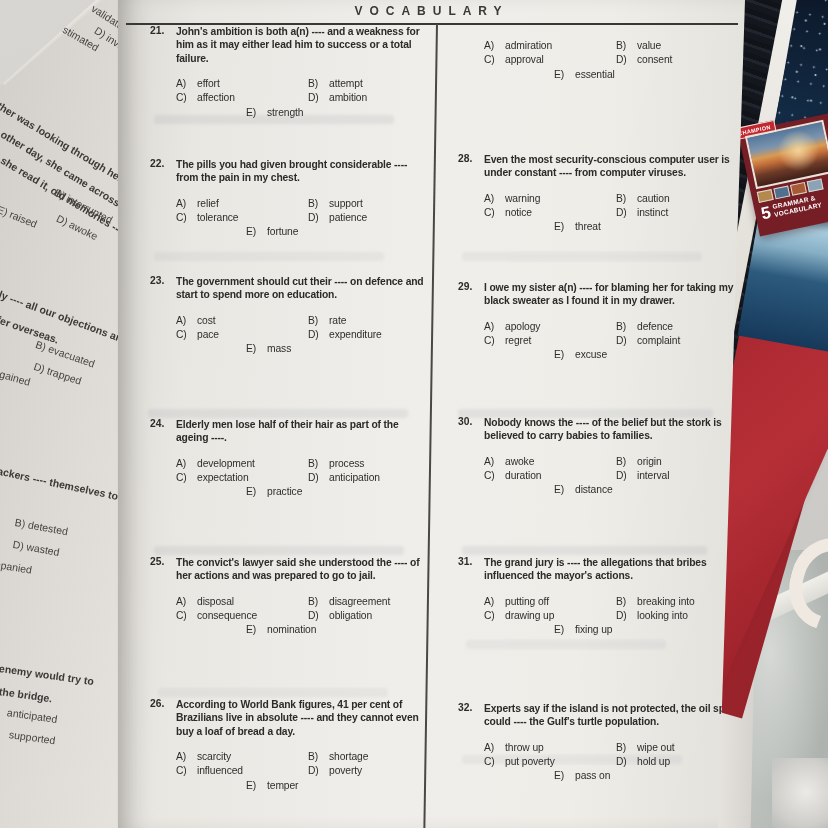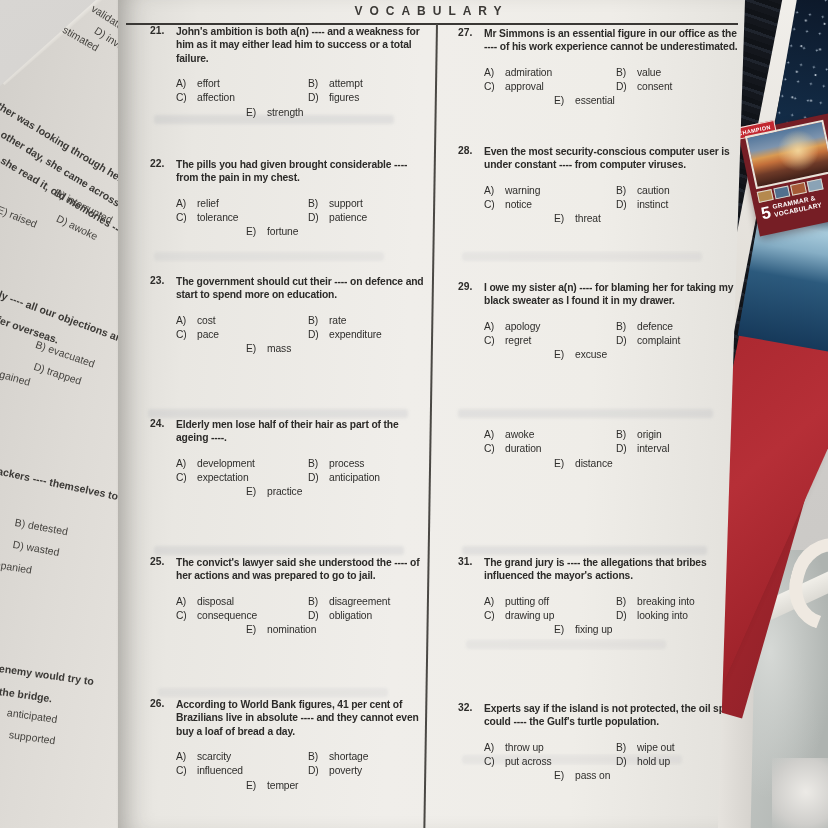--- a/index.html
+++ b/index.html
@@ -81,21 +81,21 @@
   .header-rule{position:absolute;top:23px;left:8px;width:612px;height:2px;background:#3a3835;}
   .col-divider{position:absolute;top:24px;left:318px;width:1.5px;height:804px;background:#4a4844;
     transform:rotate(.9deg);transform-origin:top center;}
   .q-col{position:absolute;top:25px;width:282px;}
   .col-left{left:32px;}
   .col-right{left:340px;}
   .q{position:absolute;left:0;width:282px;}
   .col-left .q:nth-of-type(1){top:0}  .col-left .q:nth-of-type(2){top:133px}
   .col-left .q:nth-of-type(3){top:250px}.col-left .q:nth-of-type(4){top:393px}
   .col-left .q:nth-of-type(5){top:531px}.col-left .q:nth-of-type(6){top:673px}
-  .col-right .q:nth-of-type(1){top:2px}  .col-right .q:nth-of-type(2){top:120px}
+  .col-right .q:nth-of-type(1){top:2px}  .col-right .q:nth-of-type(2){top:128px}
   .col-right .q:nth-of-type(3){top:256px}.col-right .q:nth-of-type(4){top:391px}
   .col-right .q:nth-of-type(5){top:531px}.col-right .q:nth-of-type(6){top:677px}
   .q-head{display:flex;}
   .q-num{width:26px;flex:none;font-weight:bold;font-size:10.3px;color:#2c2b29;}
   .q-text{width:255px;font-weight:bold;font-size:10.3px;line-height:1.3;
     letter-spacing:-.15px;color:#2c2b29;}
   .q-opts{margin-left:26px;margin-top:13px;}
   .opt-grid{display:grid;grid-template-columns:132px 1fr;row-gap:2px;}
   .opt,.opt-e{display:flex;font-size:10.3px;line-height:1.15;color:#2f2e2c;letter-spacing:-.1px;}
   .ol{width:21px;flex:none;}
@@ -194,21 +194,21 @@
         <span class="opt">
                 <span class="ol">B)</span>
                 <span class="ov">attempt</span>
               </span>
         <span class="opt">
                 <span class="ol">C)</span>
                 <span class="ov">affection</span>
               </span>
         <span class="opt">
                 <span class="ol">D)</span>
-                <span class="ov">figures</span>
+                <span class="ov">ambition</span>
               </span>
       </div>
       <div class="opt-e">
               <span class="ol">E)</span>
               <span class="ov">strength</span>
             </div>
     </div>
   </div>
 
   <div class="q">
@@ -361,24 +361,20 @@
       </div>
       <div class="opt-e">
               <span class="ol">E)</span>
               <span class="ov">temper</span>
             </div>
     </div>
   </div>
 </div>
     <div class="q-col col-right">
   <div class="q">
-    <div class="q-head">
-      <span class="q-num">27.</span>
-      <span class="q-text">Mr Simmons is an essential figure in our office as the ---- of his work experience cannot be underestimated.</span>
-    </div>
     <div class="q-opts">
       <div class="opt-grid">
         <span class="opt">
                 <span class="ol">A)</span>
                 <span class="ov">admiration</span>
               </span>
         <span class="opt">
                 <span class="ol">B)</span>
                 <span class="ov">value</span>
               </span>
@@ -454,20 +450,24 @@
               </span>
       </div>
       <div class="opt-e">
               <span class="ol">E)</span>
               <span class="ov">excuse</span>
             </div>
     </div>
   </div>
 
   <div class="q">
+    <div class="q-head">
+      <span class="q-num">30.</span>
+      <span class="q-text">Nobody knows the ---- of the belief but the stork is believed to carry babies to families.</span>
+    </div>
     <div class="q-opts">
       <div class="opt-grid">
         <span class="opt">
                 <span class="ol">A)</span>
                 <span class="ov">awoke</span>
               </span>
         <span class="opt">
                 <span class="ol">B)</span>
                 <span class="ov">origin</span>
               </span>
@@ -528,21 +528,21 @@
         <span class="opt">
                 <span class="ol">A)</span>
                 <span class="ov">throw up</span>
               </span>
         <span class="opt">
                 <span class="ol">B)</span>
                 <span class="ov">wipe out</span>
               </span>
         <span class="opt">
                 <span class="ol">C)</span>
-                <span class="ov">put across</span>
+                <span class="ov">put poverty</span>
               </span>
         <span class="opt">
                 <span class="ol">D)</span>
                 <span class="ov">hold up</span>
               </span>
       </div>
       <div class="opt-e">
               <span class="ol">E)</span>
               <span class="ov">pass on</span>
             </div>

